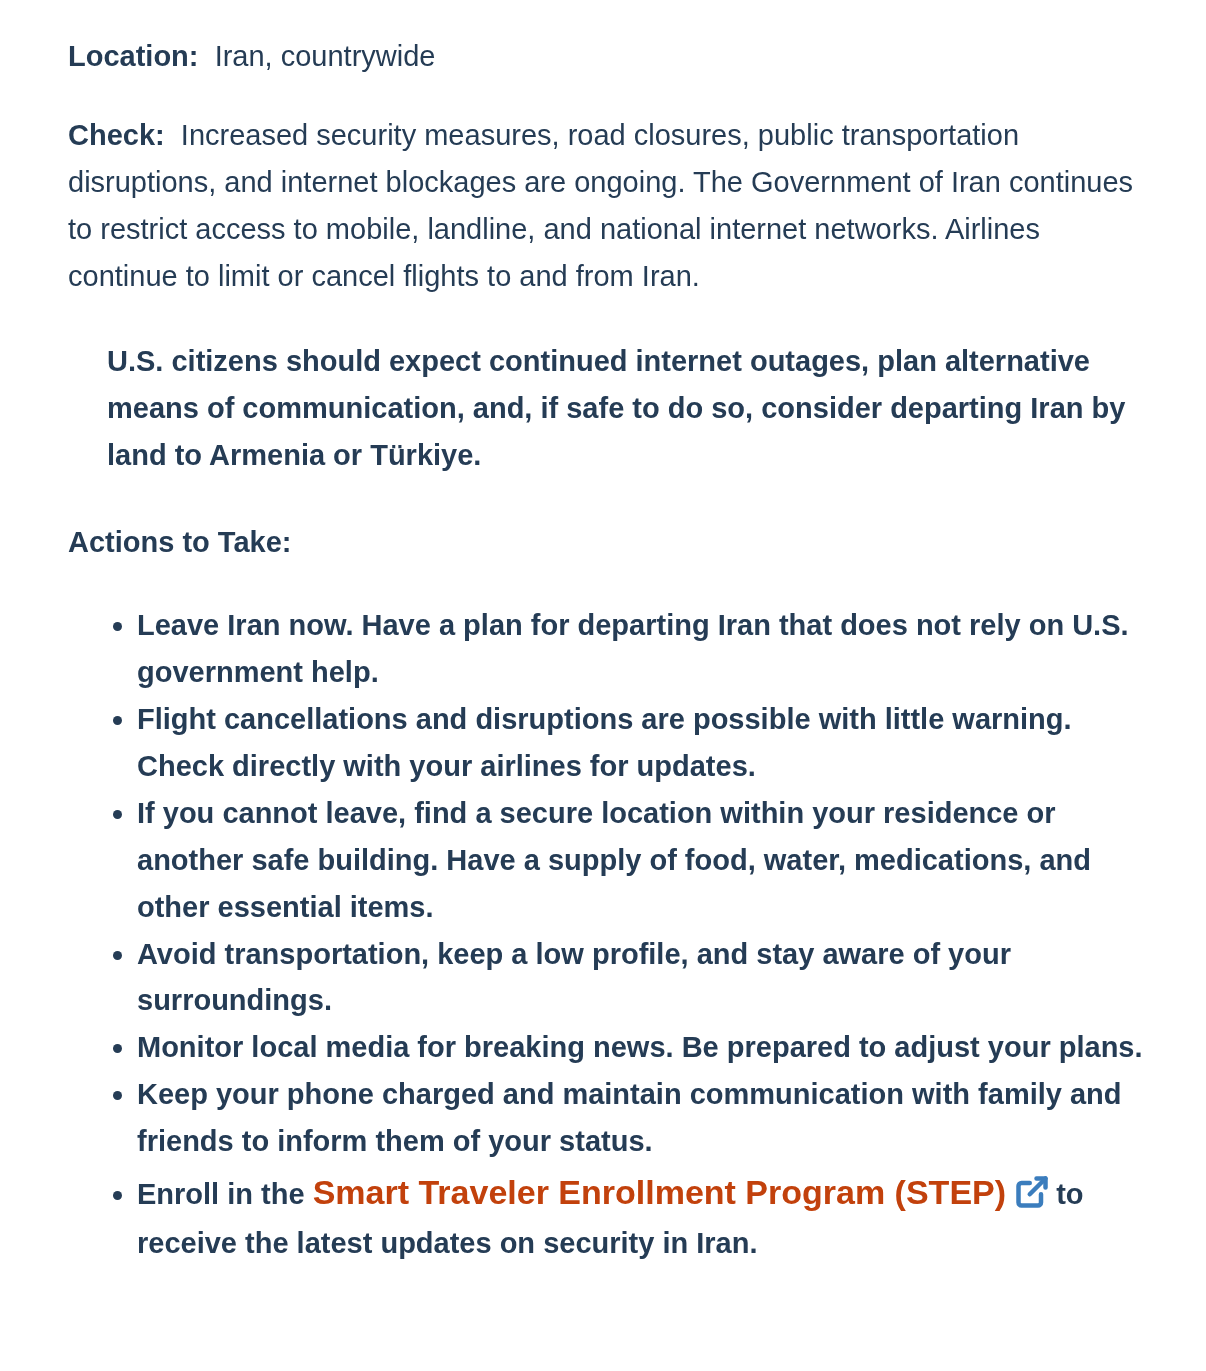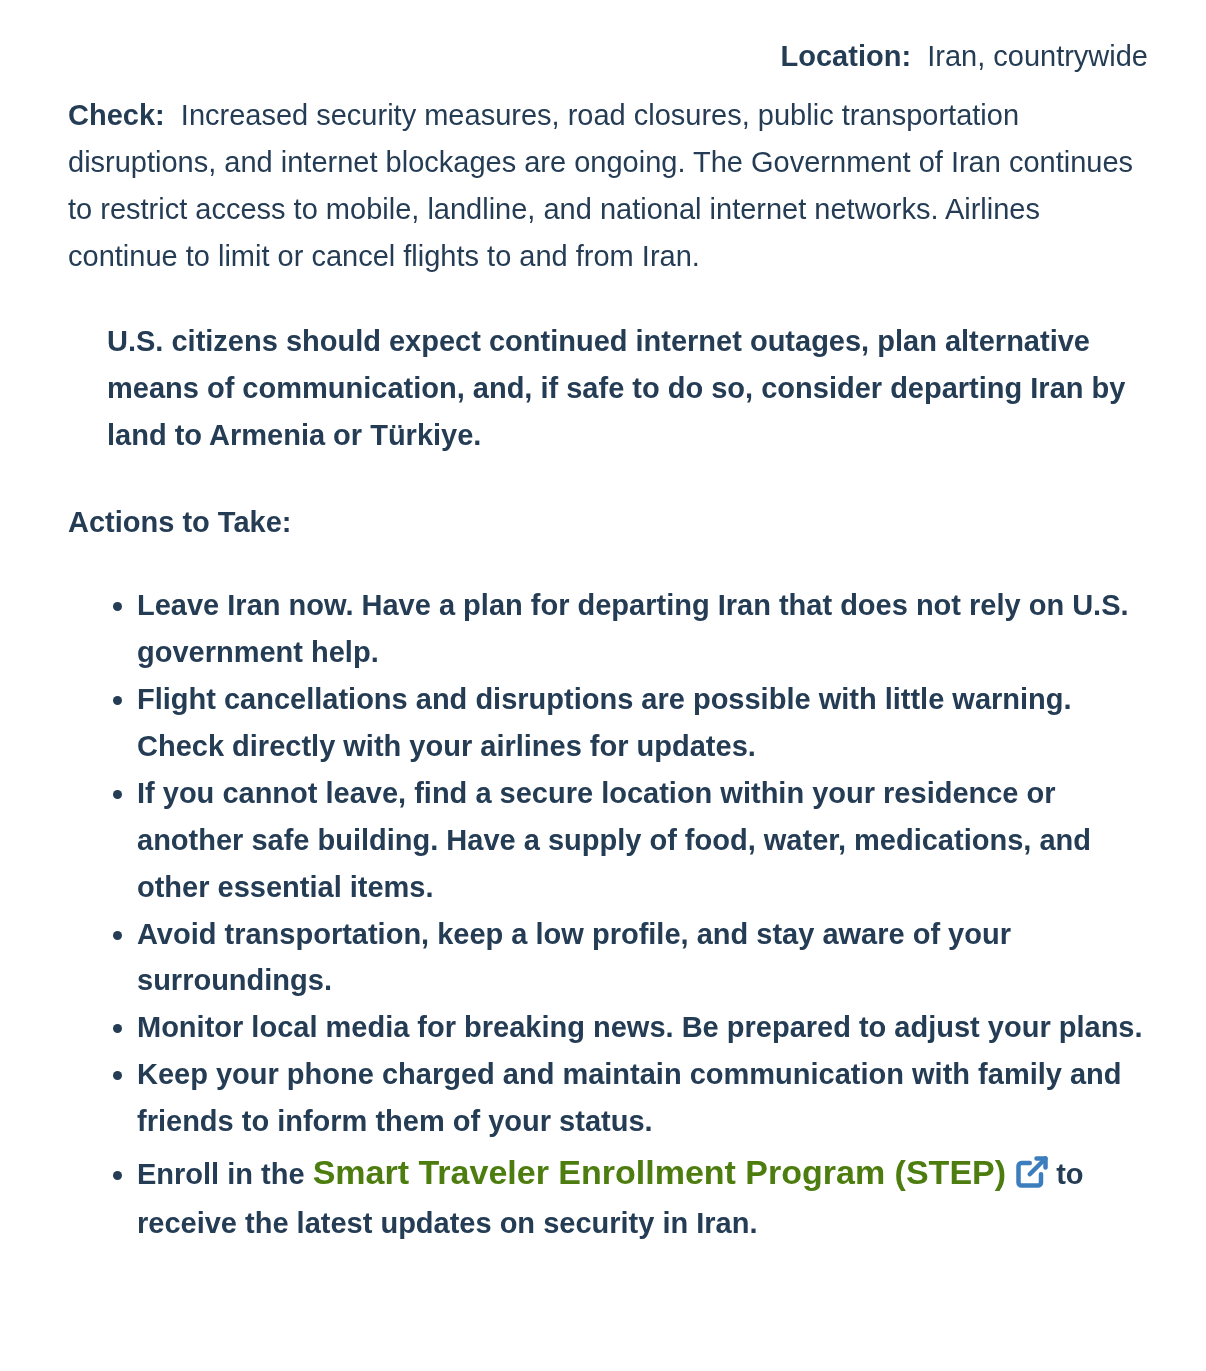--- a/index.html
+++ b/index.html
@@ -9,37 +9,37 @@
     box-sizing: border-box;
     padding: 33px 58px 40px 68px;
     font-family: "Liberation Sans", sans-serif;
     font-size: 29px;
     line-height: 1.62;
     color: #253c55;
     background: #ffffff;
     overflow: hidden;
   }
   p { margin: 0 0 36px 0; }
-  p.location-line { margin-bottom: 12px; text-align: right; }
+  p.location-line { margin-bottom: 32px; }
   p.event-paragraph { margin-bottom: 38px; }
   p.warning-paragraph { font-weight: 700; margin-bottom: 40px; margin-left: 39px; }
   p.actions-heading { font-weight: 700; margin-bottom: 0; }
   strong { font-weight: 700; }
   ul.actions-list {
     margin: 36px 0 0 0;
     padding-left: 69px;
     list-style: disc outside;
   }
   ul.actions-list li {
     margin: 0;
     padding-left: 0;
     font-weight: bold;
   }
   a.step-link {
-    color: #4d7c0f;
+    color: #c2410c;
     text-decoration: none;
     font-size: 34px;
     cursor: pointer;
   }
   .ext-icon {
     display: inline-block;
     width: 36px;
     height: 36px;
     vertical-align: -6px;
     margin-right: 6px;

